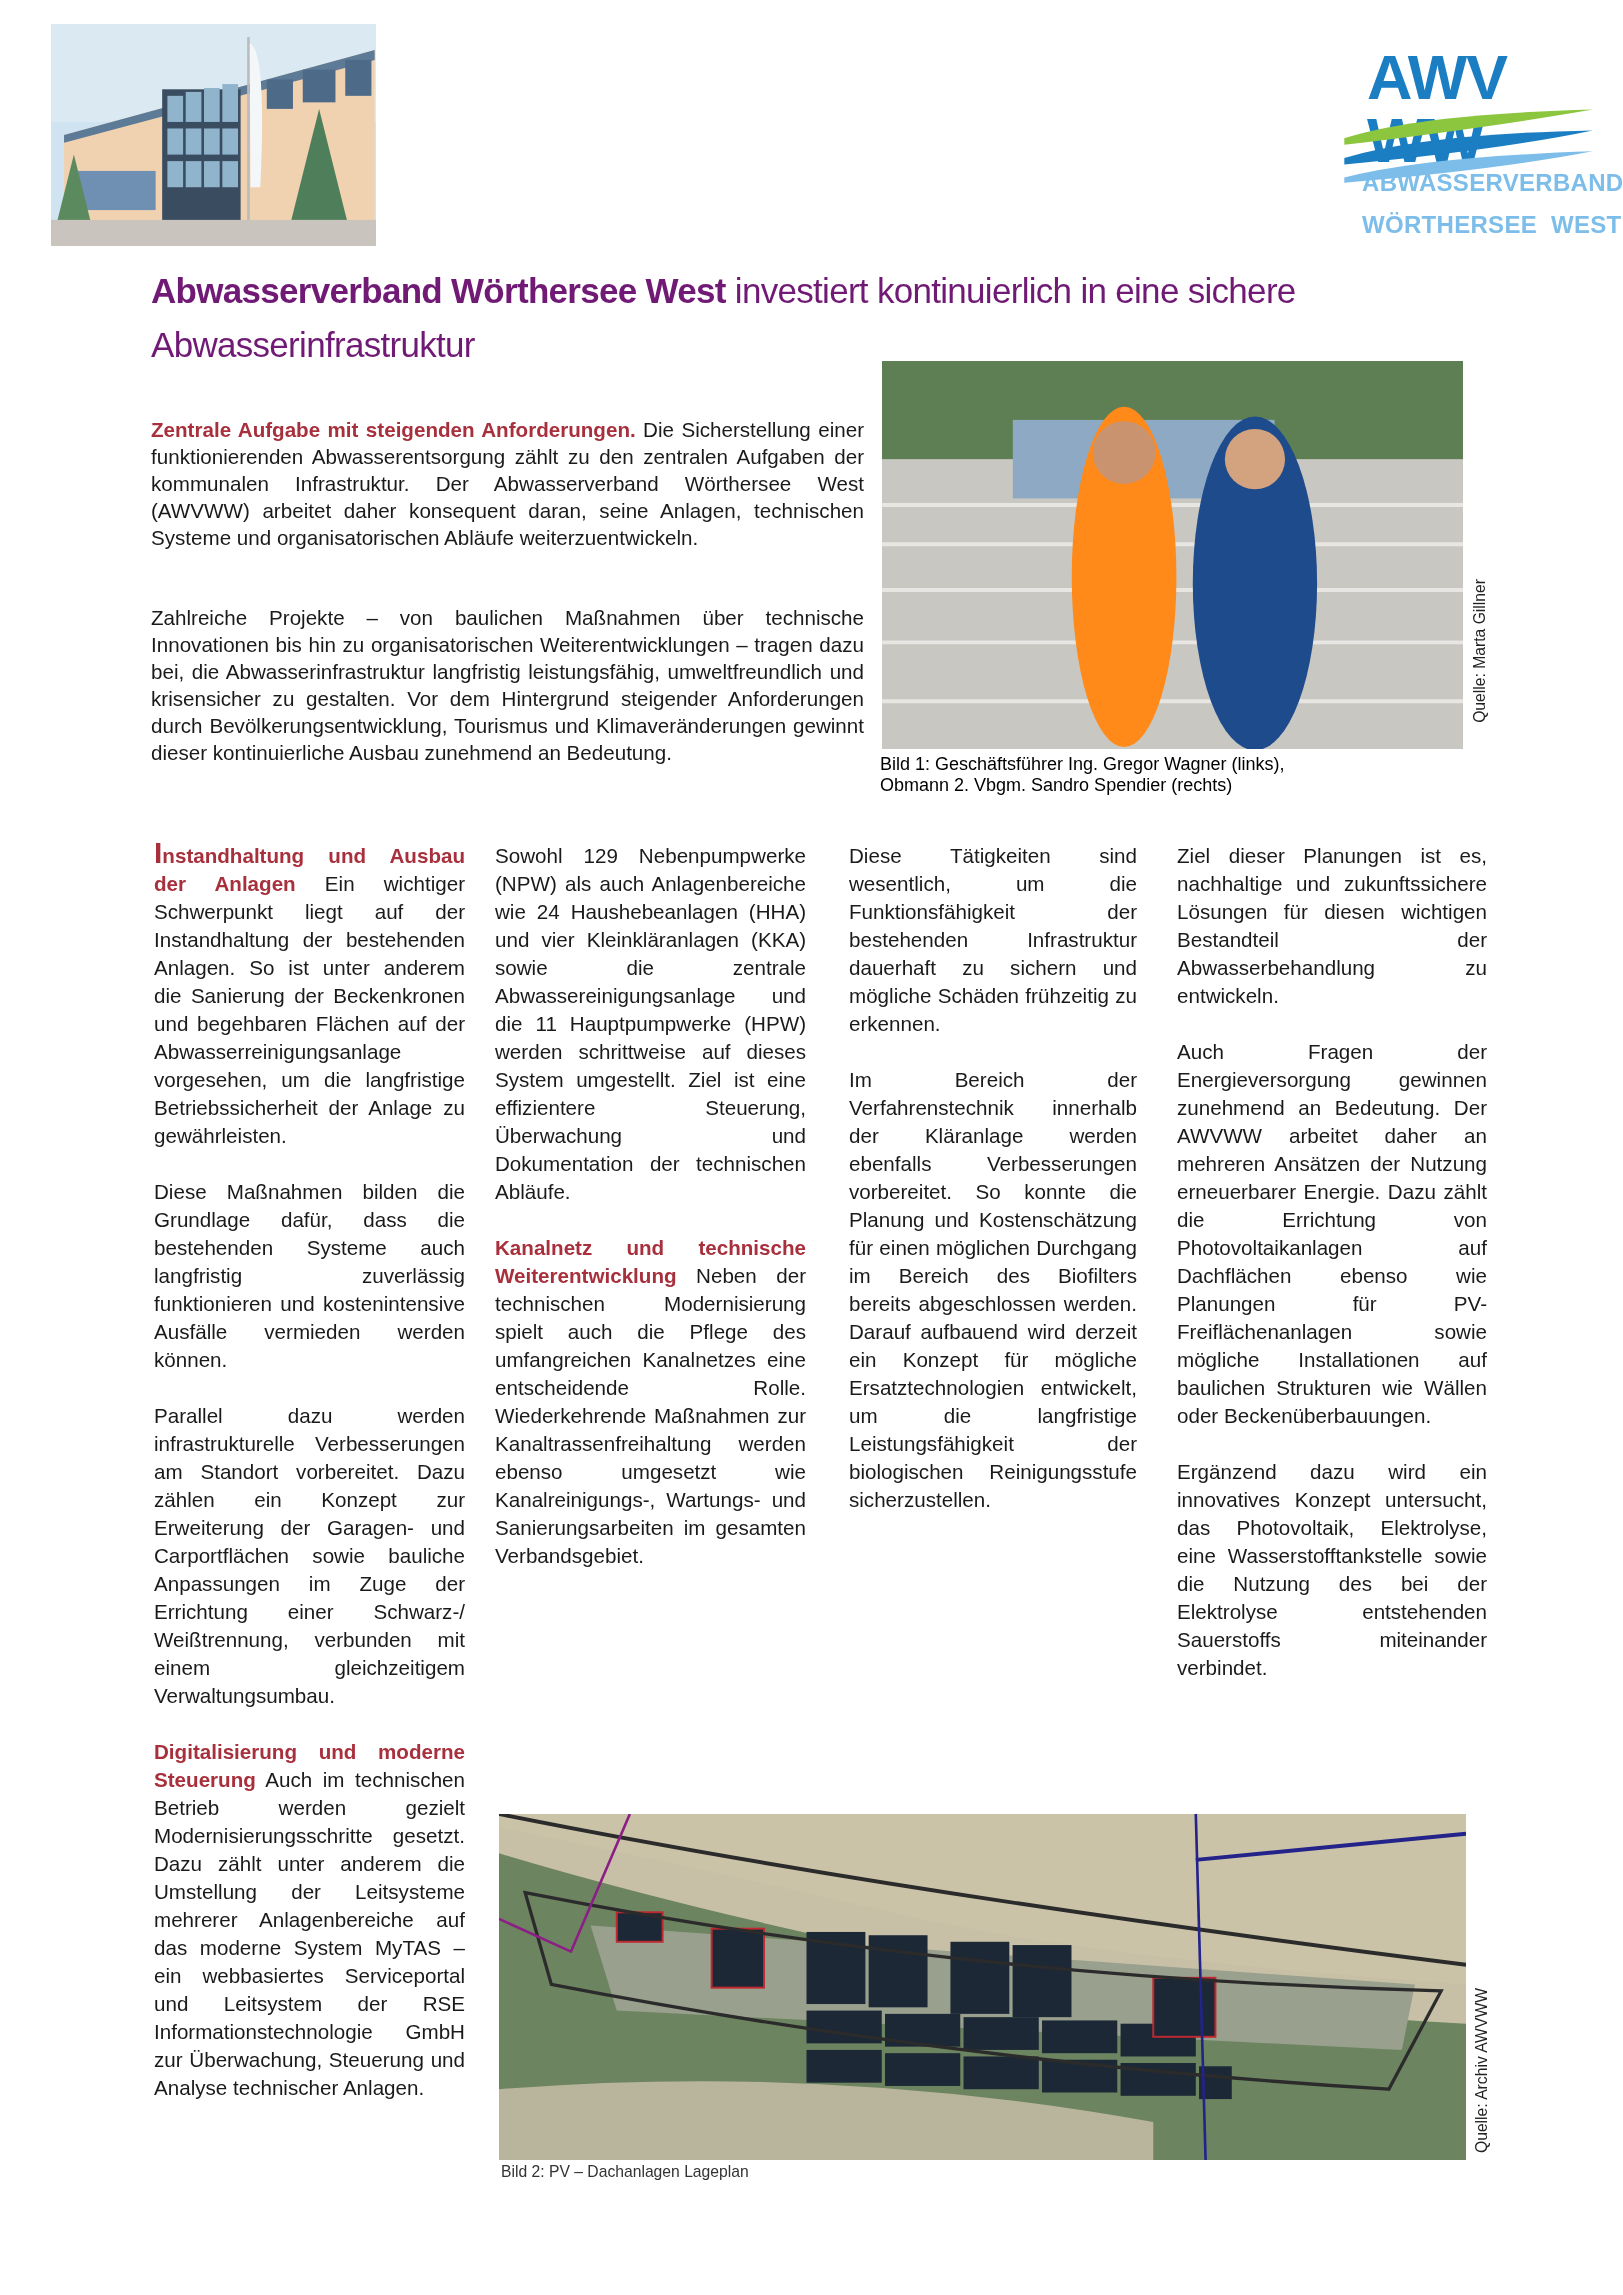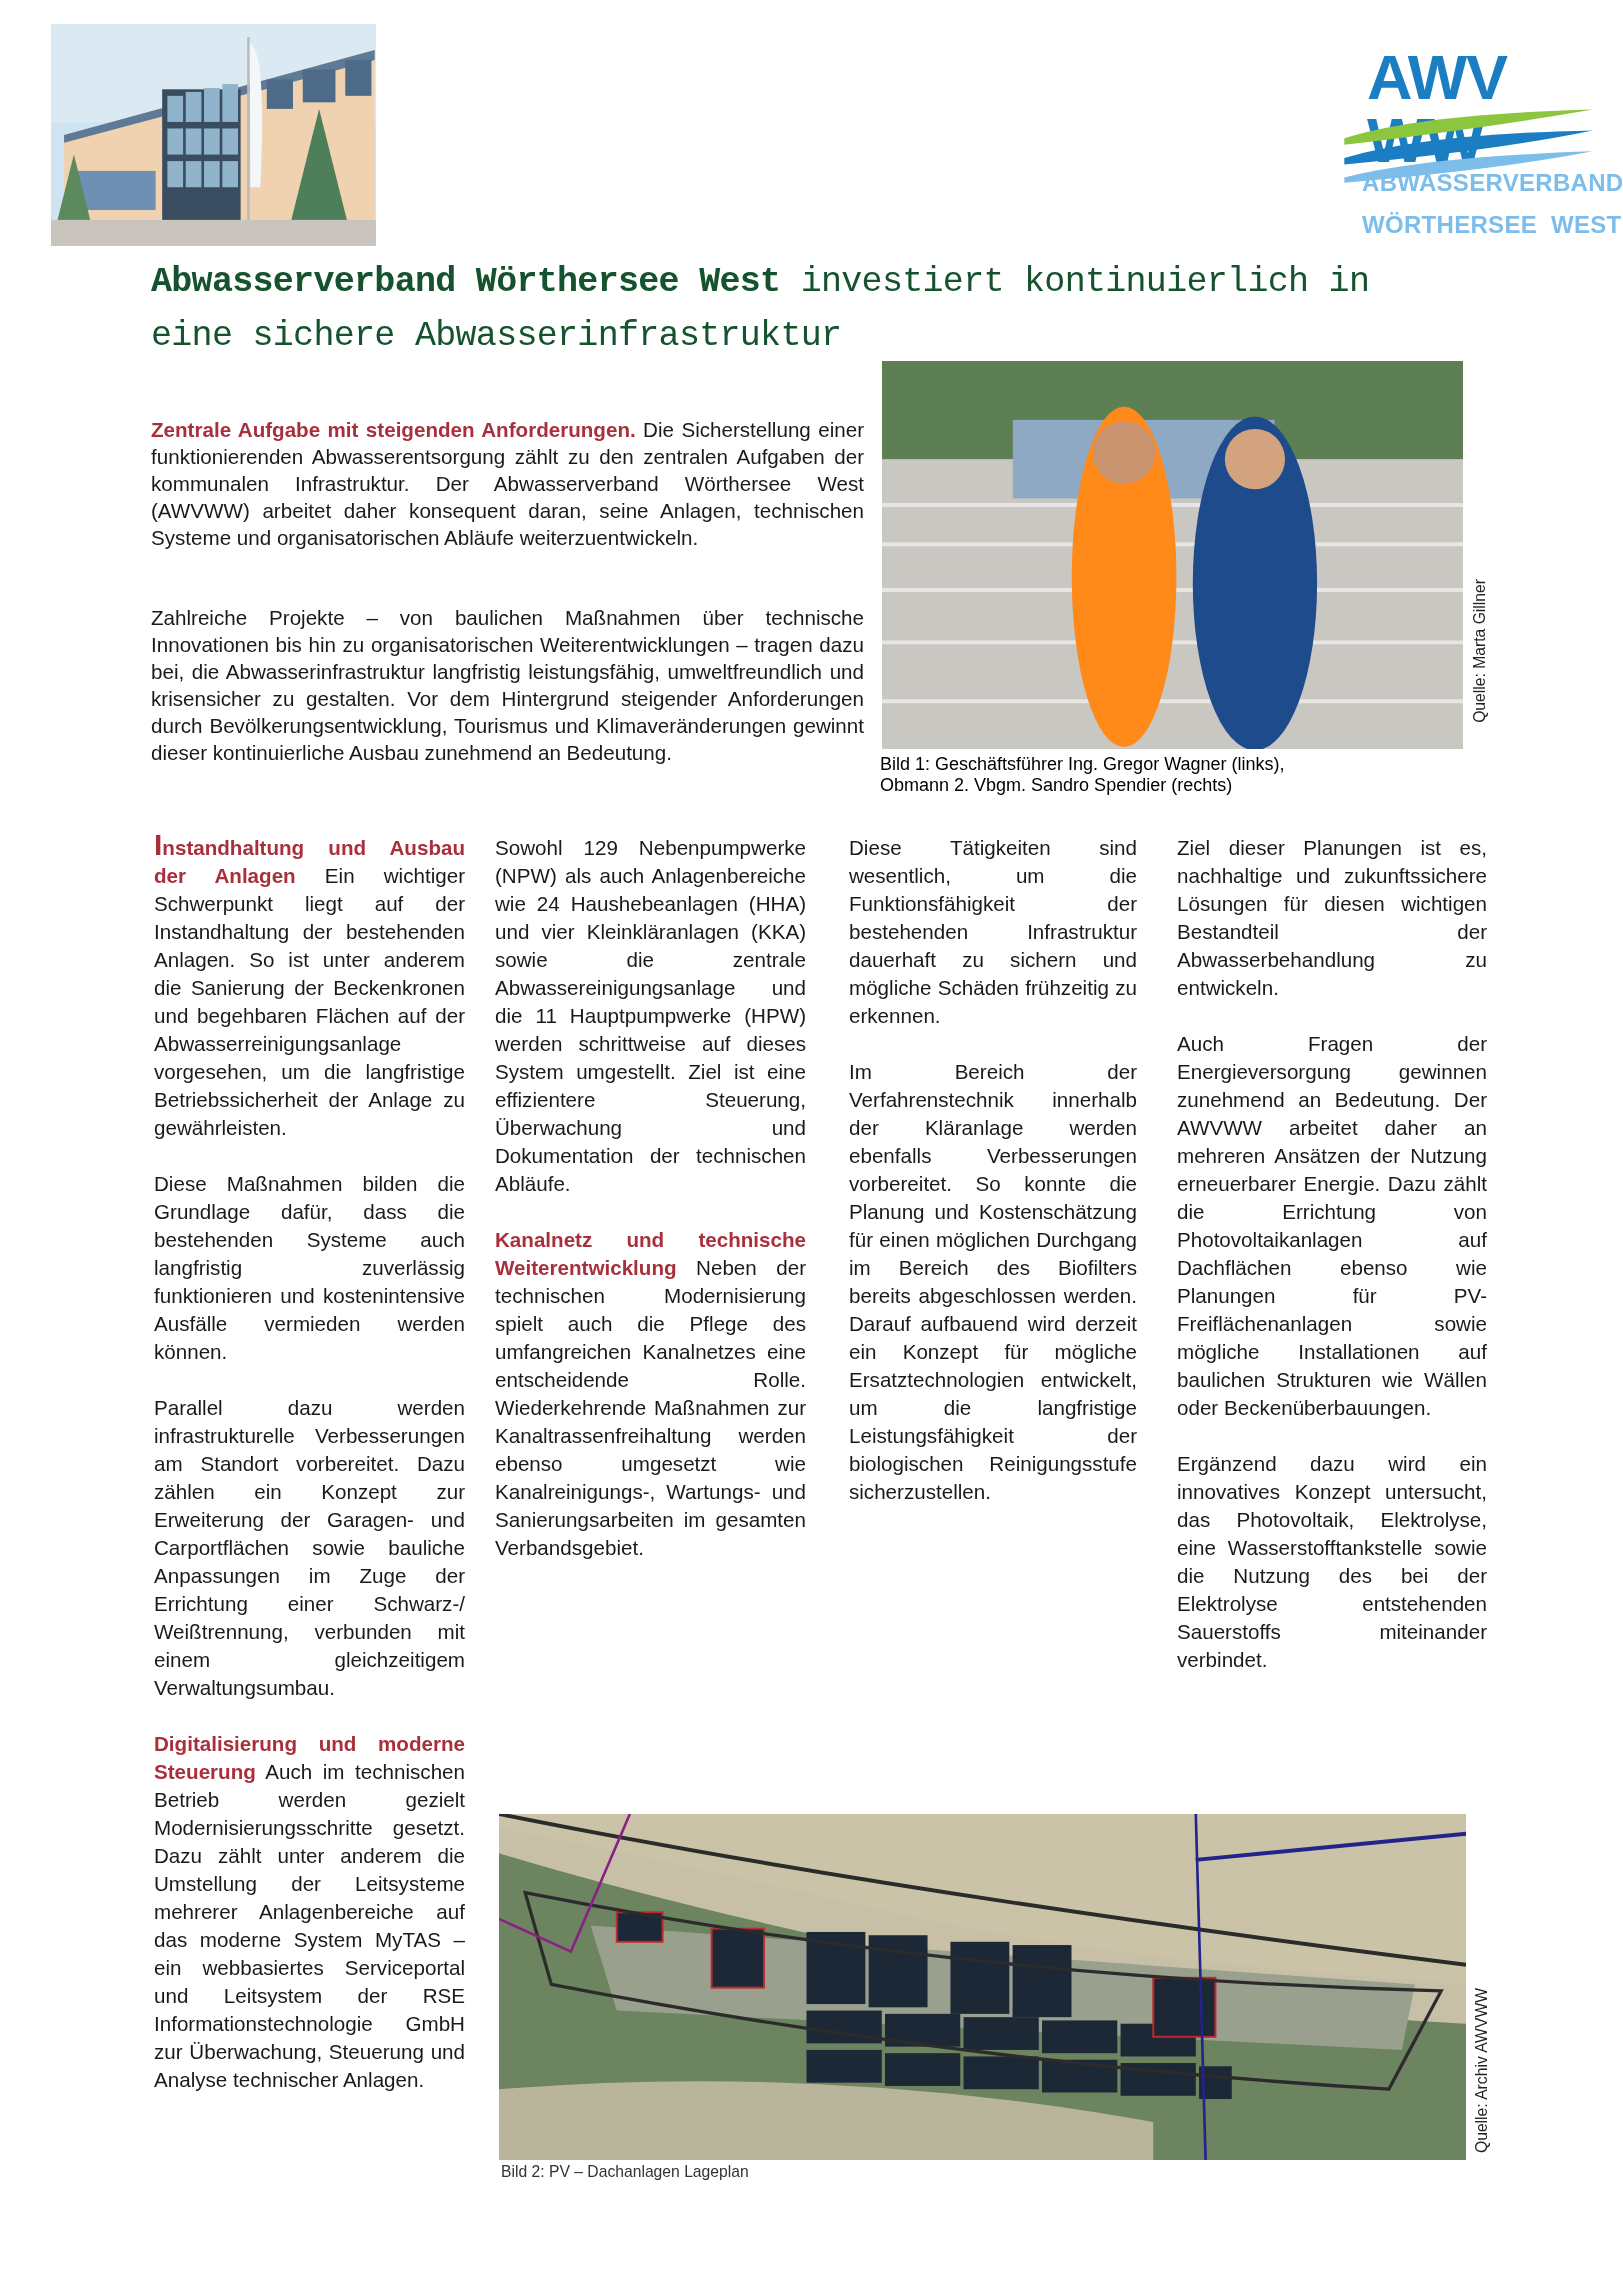--- a/index.html
+++ b/index.html
@@ -13,41 +13,41 @@
 
   
   #logo { left: 1328px; top: 39px; width: 268px; height: 196px; }
   .logo-mark { position: absolute; left: 39px; top: 6.5px; font-family: "Liberation Sans", sans-serif;
                font-weight: bold; font-size: 63px; letter-spacing: -1.3px; color: #1b7ec2; line-height: 1; }
   .logo-waves { position: absolute; left: 0; top: 65px; width: 268px; height: 79px; }
   .logo-name { position: absolute; left: 34px; font-weight: bold; font-size: 24px; color: #7dbde9;
                letter-spacing: 0.3px; line-height: 1; }
 
   
-  #headline { left: 151px; top: 255px; width: 1296px; font-family: Liberation Mono, monospace;
-              font-size: 35px; line-height: 54px; color: #14532d; letter-spacing: -0.7px; }
+  #headline { left: 151px; top: 264px; width: 1296px; font-family: Liberation Sans, sans-serif;
+              font-size: 35px; line-height: 54px; color: #701a75; letter-spacing: -0.7px; }
   #headline b { font-weight: bold; }
 
   
   .intro { left: 151px; width: 713px; font-size: 20.6px; line-height: 27px; text-align: justify;
            font-family: "Liberation Sans", sans-serif; transform-origin: 0 0; }
   .accent { color: #a8303c; font-weight: bold; }
 
   
   #photo1 { left: 882px; top: 361px; width: 581px; height: 388px; overflow: hidden; }
   #photo1 svg { width: 100%; height: 100%; display: block; }
   #photo1-credit { left: 1466px; top: 361px; width: 33px; height: 388px; }
   .vert { position: absolute; writing-mode: vertical-rl; transform: rotate(180deg);
           font-size: 15.7px; color: #222; white-space: nowrap; }
   #caption1 { left: 880px; top: 754px; font-size: 18px; line-height: 21px; color: #000000; }
 
   
   .col { position: absolute; top: 826px; font-size: 20.6px; line-height: 28px; text-align: justify;
          hyphens: manual; }
-  .col p { margin: 8px 0 28px 0; }
+  .col p { margin: 16px 0 28px 0; }
   #col1 { left: 154px; width: 311px; }
   #col2 { left: 495px; width: 311px; }
   #col3 { left: 849px; width: 288px; }
   #col4 { left: 1177px; width: 310px; }
   .dropcap { font-size: 30px; line-height: 19.6px; }
 
   
   #photo2 { left: 499px; top: 1814px; width: 967px; height: 346px; overflow: hidden; }
   #photo2 svg { width: 100%; height: 100%; display: block; }
   #photo2-credit { left: 1469px; top: 1814px; width: 26px; height: 346px; }

